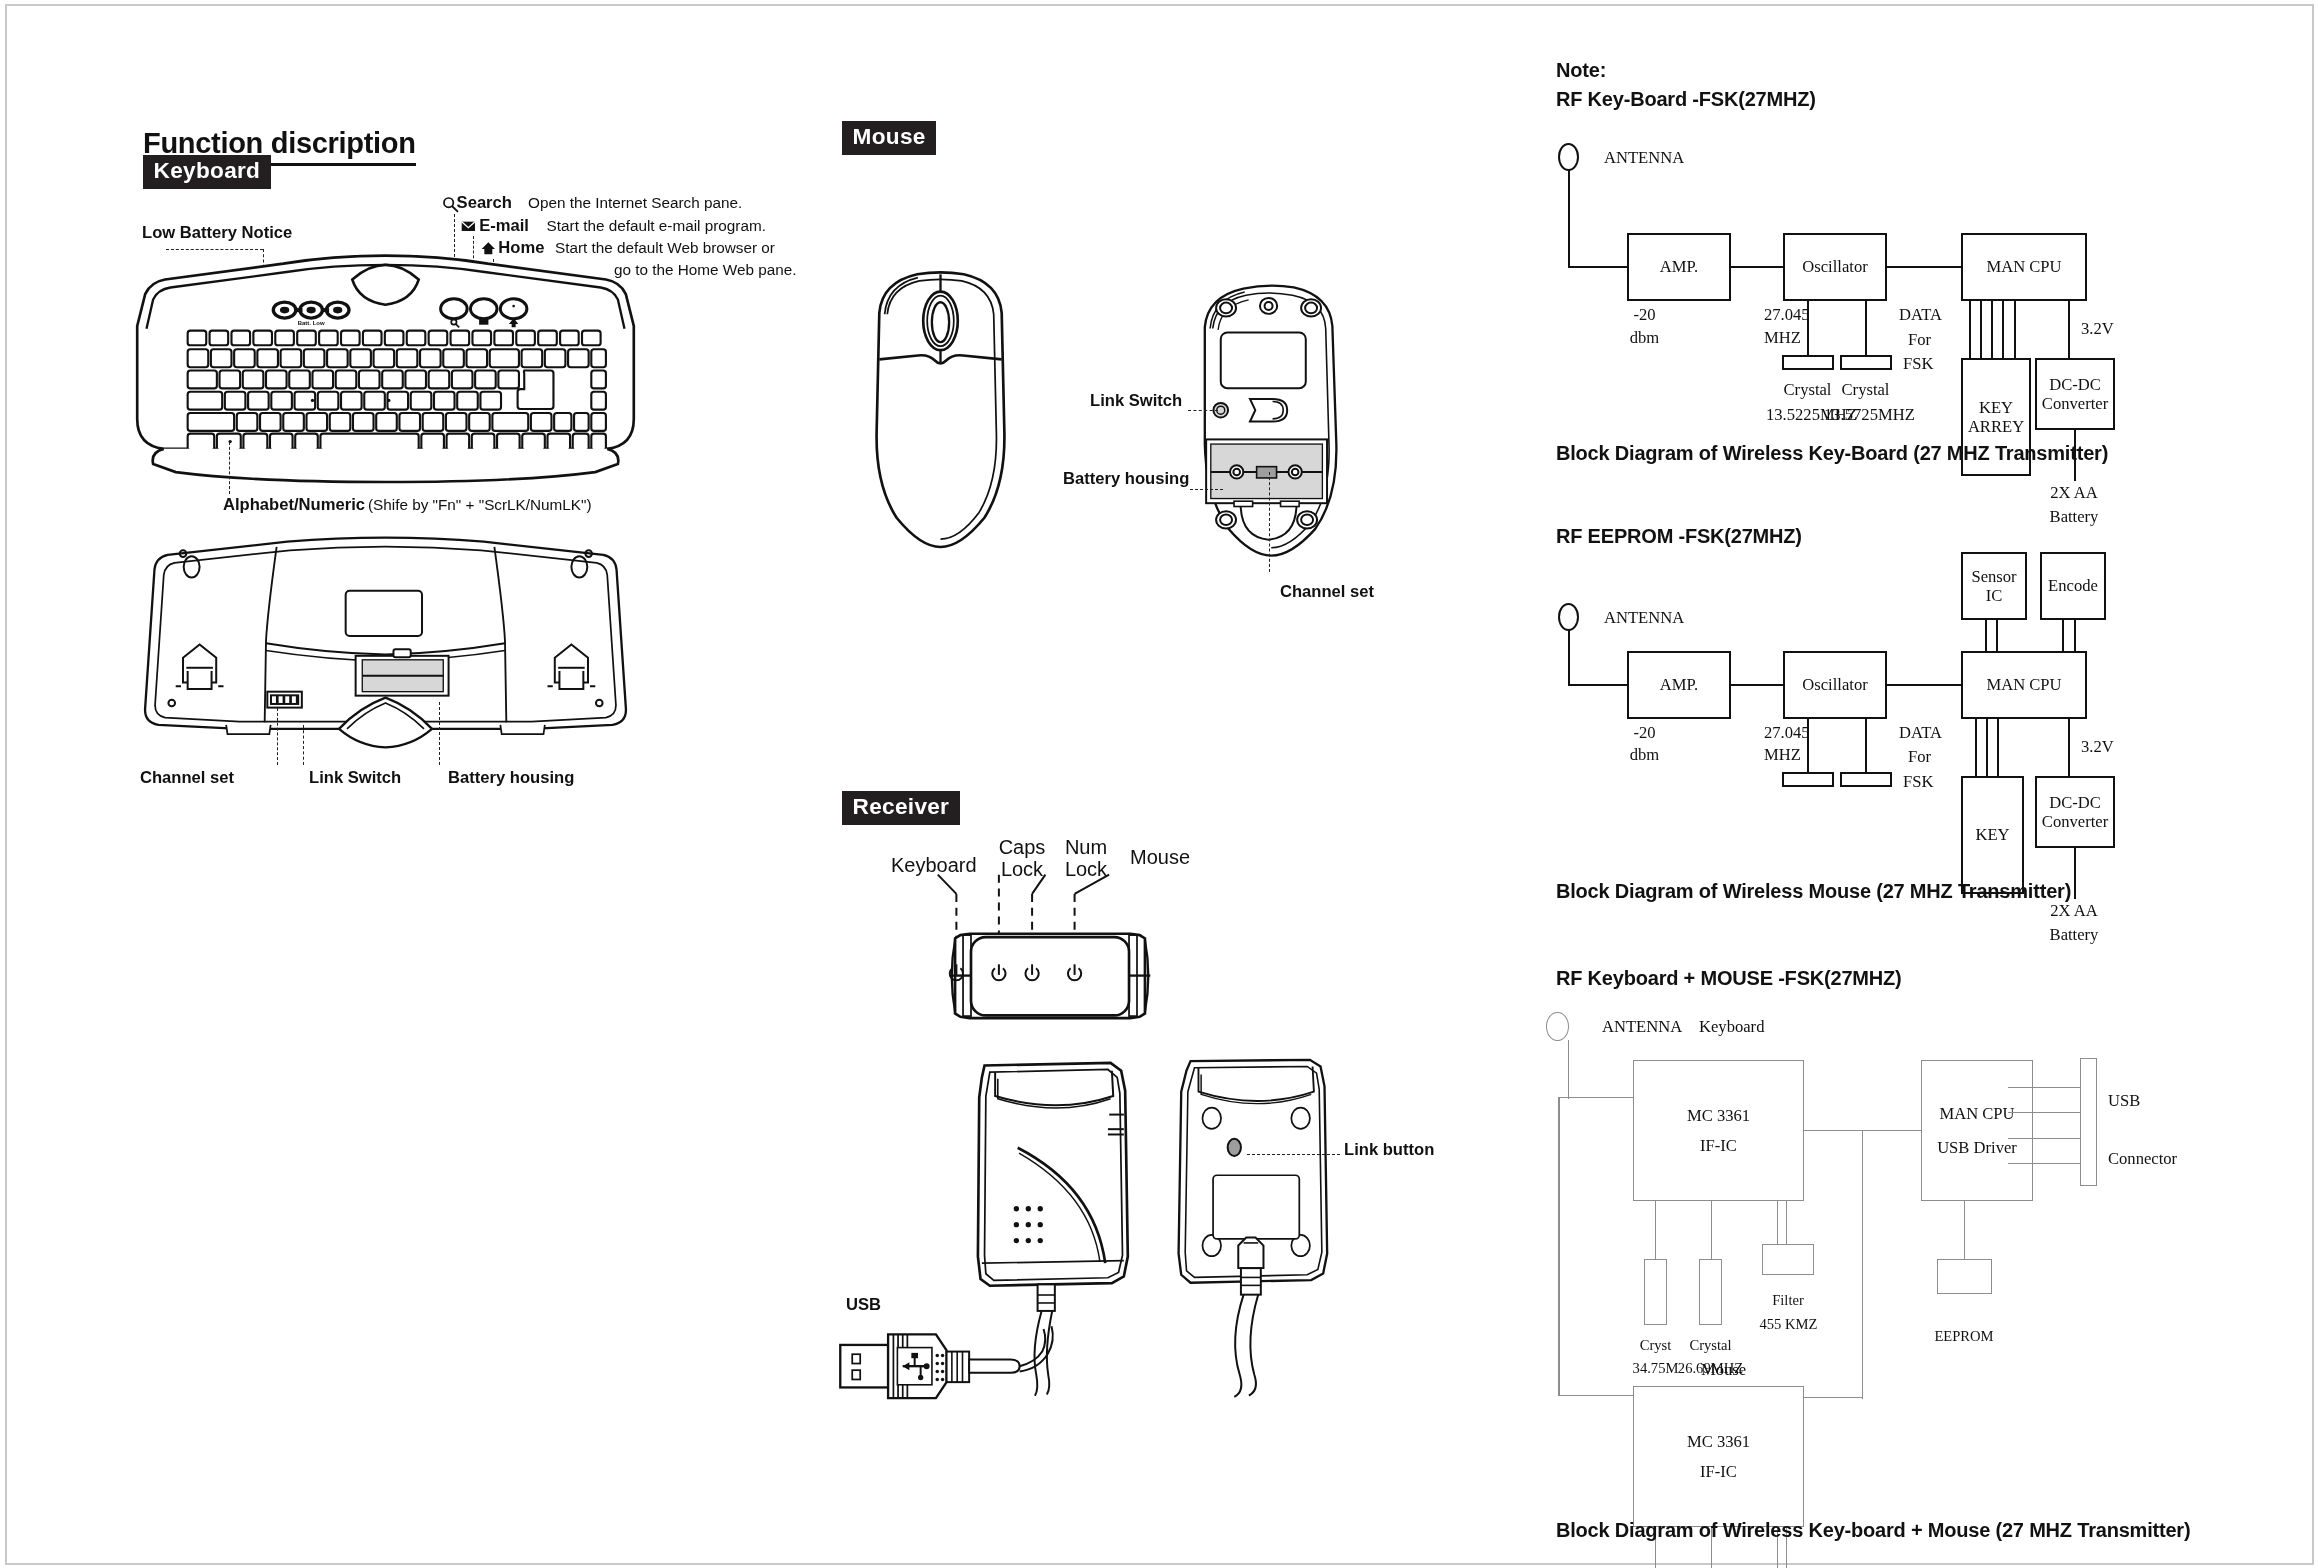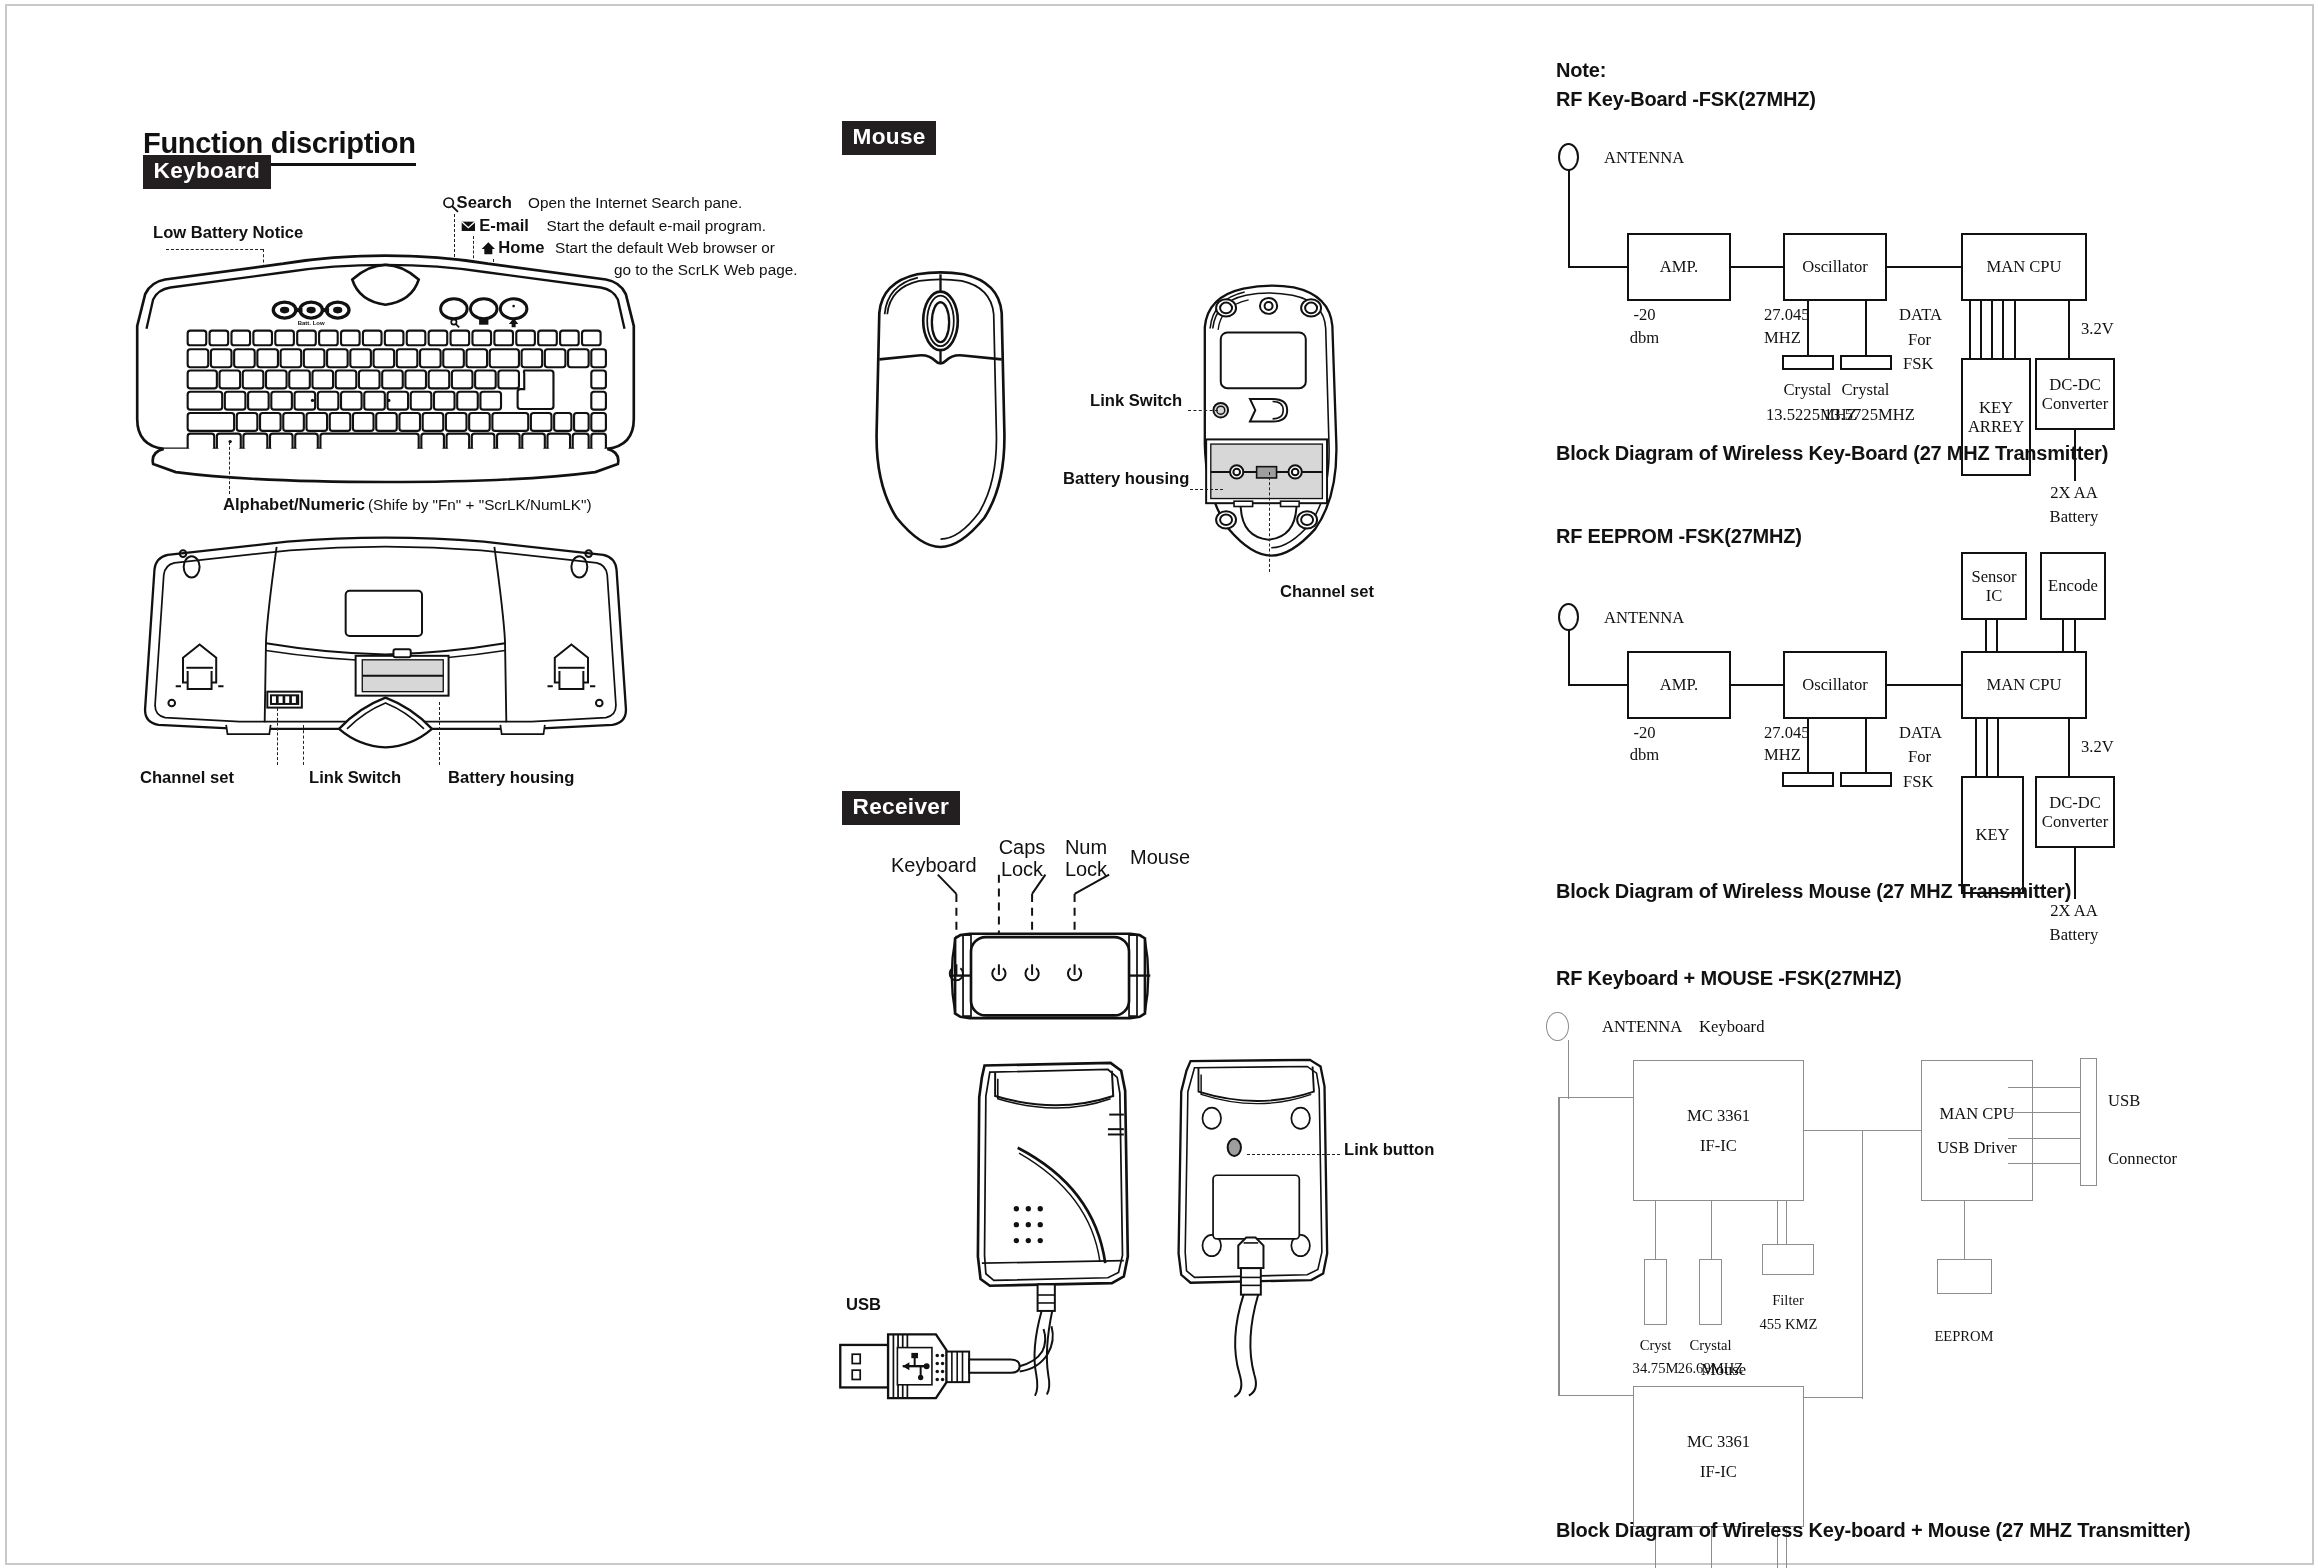--- a/index.html
+++ b/index.html
@@ -90,29 +90,29 @@
     <span class="lbl-reg" style="position:absolute; left:86px; top:1.3px;">Start the default e-mail program.</span>
   </div>
   <div style="position:relative; height:22.6px; margin-left:39px;">
     <svg width="16" height="16" style="position:absolute; left:0; top:2.7px;" viewBox="0 0 24 24">
       <polygon points="11,2 21,12 17,12 17,20 5,20 5,12 1,12" fill="#111"></polygon>
     </svg>
     <span class="lbl-bold" style="position:absolute; left:17.3px; top:0;">Home</span>
     <span class="lbl-reg" style="position:absolute; left:74px; top:1.3px;">Start the default Web browser or</span>
   </div>
   <div style="position:relative; height:22.6px;">
-    <span class="lbl-reg" style="position:absolute; left:172px; top:0;">go to the ScrLK Web page.</span>
+    <span class="lbl-reg" style="position:absolute; left:172px; top:0;">go to the Home Web pane.</span>
   </div>
 </div>
 
 <div class="abs dash-v" style="left:454px; top:214px; height:83px;"></div>
 <div class="abs dash-v" style="left:473px; top:236px; height:61px;"></div>
 <div class="abs dash-v" style="left:493px; top:259px; height:38px;"></div>
 
-<div class="abs lbl-bold" style="left:142px; top:223px;margin-left:11px;">Low Battery Notice</div>
+<div class="abs lbl-bold" style="left:142px; top:223px;">Low Battery Notice</div>
 <div class="abs dash-h" style="left:166px; top:249px; width:97px;"></div>
 <div class="abs dash-v" style="left:263px; top:249px; height:45px;"></div>
 
 <svg class="abs" style="left:133px; top:253px;" width="505" height="239" viewBox="0 0 760 360">
 
   <path d="M6 110 L18 62 Q26 44 48 40 L226 16 Q300 4 380 4 Q460 4 534 16 L712 40
            Q734 44 742 62 L754 110 L754 250 Q754 290 714 295 L46 295 Q6 290 6 250 Z" fill="#fff" stroke="#111" stroke-width="4"></path>
   <path d="M20 114 L30 70 Q37 55 56 52 L228 29 Q300 18 380 18 Q460 18 532 29 L704 52
            Q723 55 730 70 L740 114" fill="none" stroke="#111" stroke-width="3.5"></path>
 

